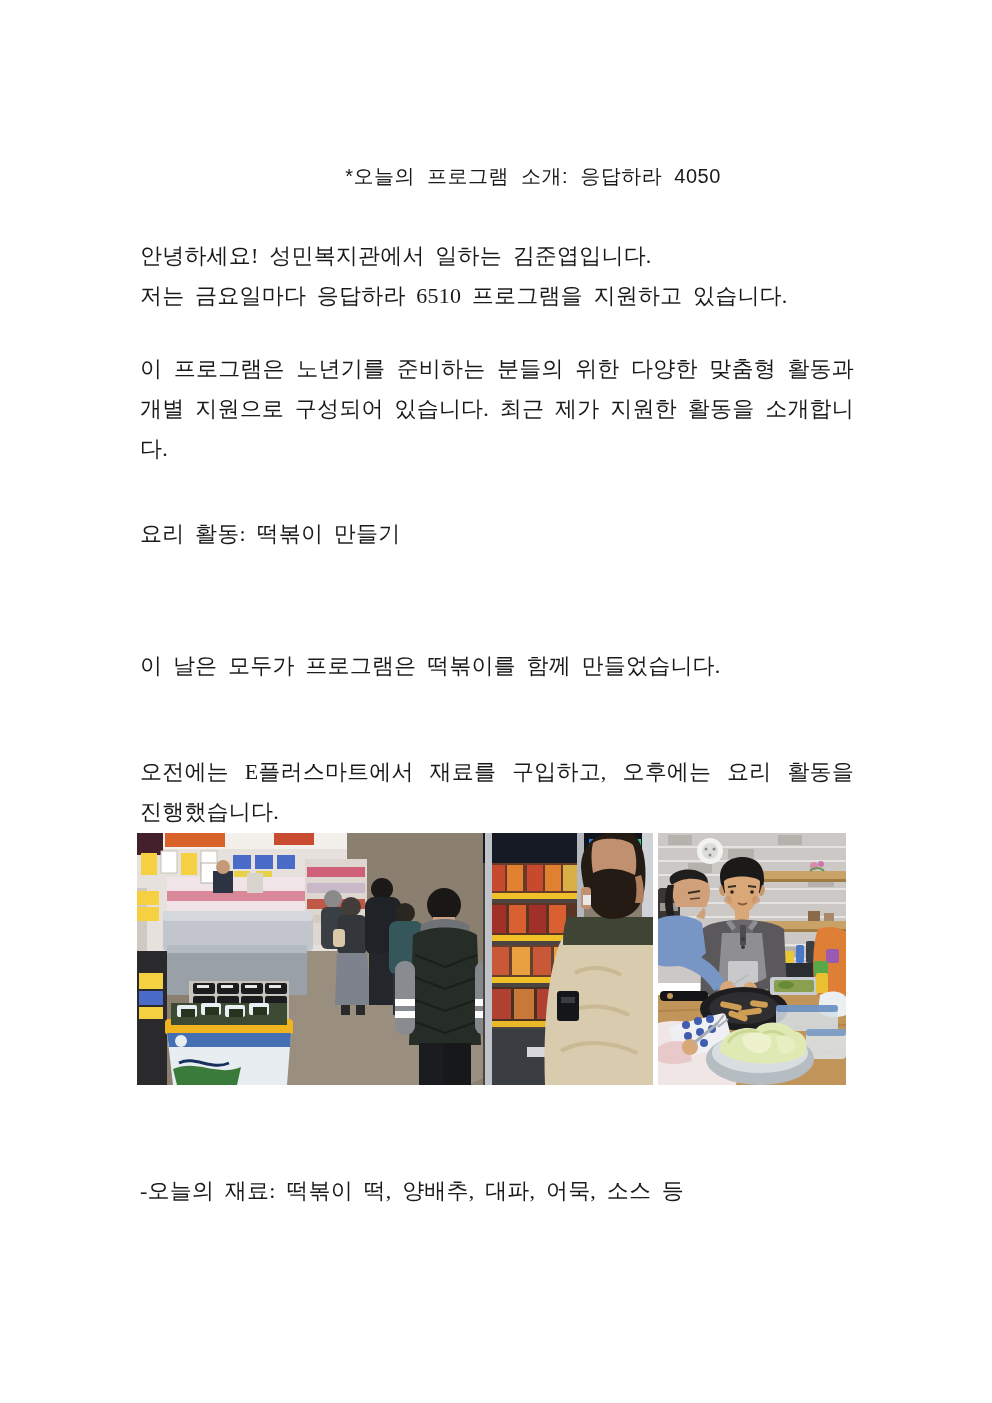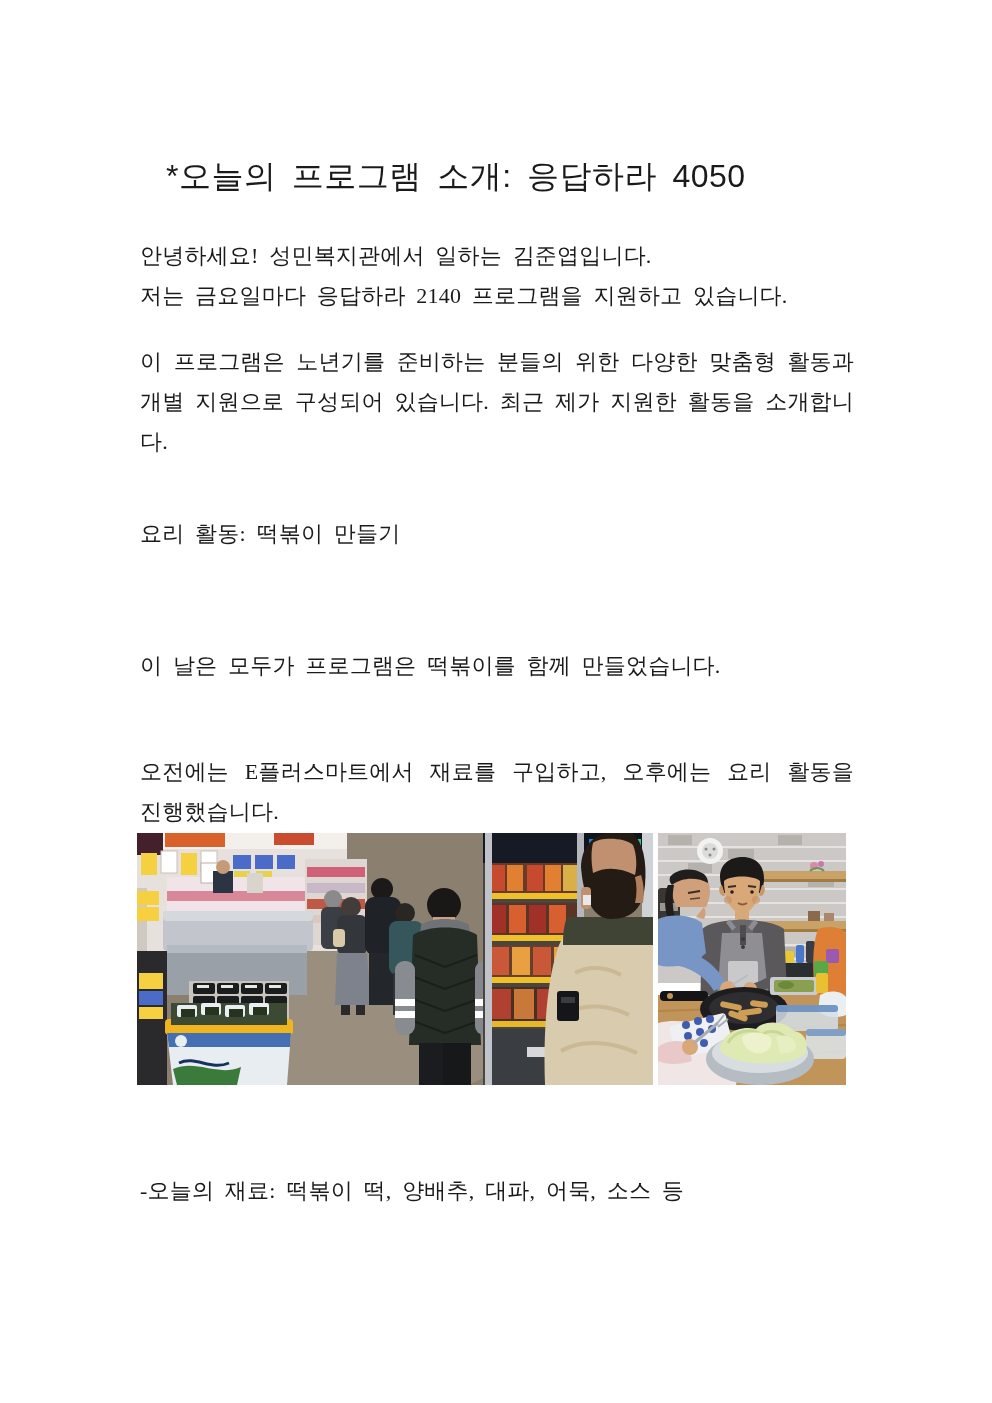--- a/index.html
+++ b/index.html
@@ -5,23 +5,24 @@
   html,body{margin:0;padding:0;background:#ffffff;}
   .page{
     position:relative;
     width:992px;height:1403px;
     background:#ffffff;
     font-family:"Liberation Sans","DejaVu Sans",sans-serif;
     color:#1a1a1a;
     overflow:hidden;
   }
   .doc-title{
-    position:absolute;left:166px;top:156px;width:760px;
-    font-size:32px;line-height:40px;letter-spacing:0.5px;word-spacing:6px;
+    position:absolute;left:153px;top:156px;width:760px;
+    font-size:20px;line-height:40px;letter-spacing:0.5px;word-spacing:6px;
     white-space:nowrap;
+    text-align:center;
   }
   .body-text{
     position:absolute;left:140px;width:714px;
     font-size:22px;line-height:40px;word-spacing:5px;letter-spacing:0.2px;font-family:Liberation Serif, serif;
   }
   .justified{
     text-align:justify;
     text-align-last:left;
   }
   .photo-row{
@@ -33,24 +34,24 @@
 </style>
 </head>
 <body>
 
 <div class="page">
 
   <div class="doc-title">*오늘의 프로그램 소개: 응답하라 4050</div>
 
   <div class="body-text" style="top:236px">
     <div>안녕하세요! 성민복지관에서 일하는 김준엽입니다.</div>
-    <div>저는 금요일마다 응답하라 2140 프로그램을 지원하고 있습니다.</div>
+    <div>저는 금요일마다 응답하라 6510 프로그램을 지원하고 있습니다.</div>
   </div>
 
-  <div class="body-text justified" style="top:342px">이 프로그램은 노년기를 준비하는 분들의 위한 다양한 맞춤형 활동과 개별 지원으로 구성되어 있습니다. 최근 제가 지원한 활동을 소개합니다.</div>
+  <div class="body-text justified" style="top:349px">이 프로그램은 노년기를 준비하는 분들의 위한 다양한 맞춤형 활동과 개별 지원으로 구성되어 있습니다. 최근 제가 지원한 활동을 소개합니다.</div>
 
   <div class="body-text" style="top:514px">
     <div>요리 활동: 떡볶이 만들기</div>
   </div>
 
   <div class="body-text" style="top:646px">이 날은 모두가 프로그램은 떡볶이를 함께 만들었습니다.</div>
 
   <div class="body-text justified" style="top:752px">오전에는 E플러스마트에서 재료를 구입하고, 오후에는 요리 활동을 진행했습니다.</div>
 
   <div class="photo-row">

